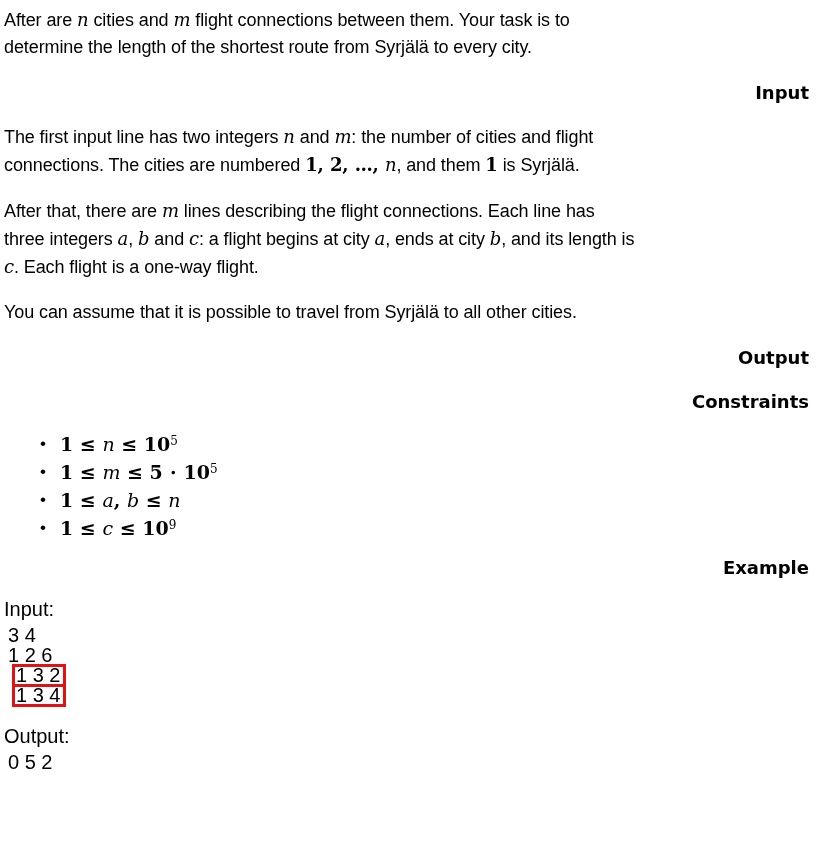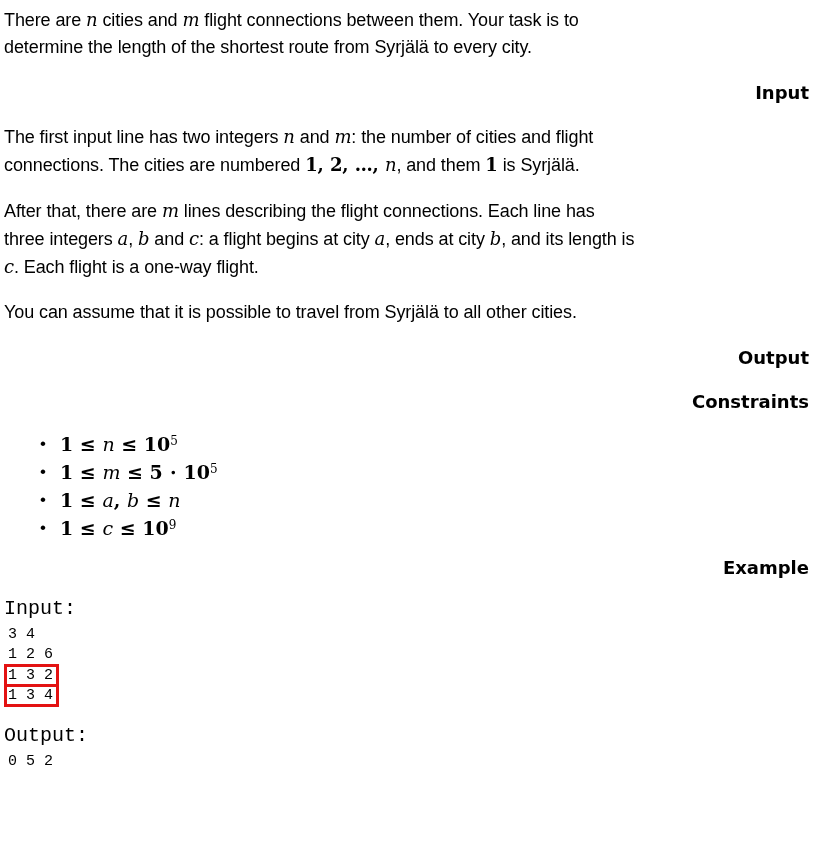--- a/index.html
+++ b/index.html
@@ -29,39 +29,39 @@
   ul.constraints { list-style:none; margin:-2px 0 12px 0; padding:0; }
   ul.constraints li {
     position:relative; padding-left:56px; line-height:28px; height:28px;
   }
   ul.constraints li .mu, ul.constraints li .mi { font-size:19px; }
   ul.constraints .bullet {
     position:absolute; left:36px; top:0; font-size:17px; line-height:28px;
   }
   
   .example-label {
-    font-family:Liberation Mono, monospace;
+    font-family:Liberation Sans, sans-serif;
     font-size:20px; line-height:22px; margin:14px 0 5px 0;
   }
   .example-label.out { margin-top:20px; }
-  .code { font-family:Liberation Mono, monospace; font-size:15px; }
+  .code { font-family:Liberation Sans, sans-serif; font-size:20px; }
   .code-line { height:20px; line-height:20px; padding-left:4px; white-space:pre; }
   .code-line.boxed { padding-left:0; }
   .code-line .box {
     display:inline-block; border:3px solid var(--red);
-    line-height:17px; padding:0 3px 0 1px; margin:-1px 0 -3px 0;
+    line-height:17px; padding:0 3px 0 1px; margin:-1px 0 -3px 8px;
     vertical-align:top; background:var(--bg);
   }
 </style>
 </head>
 <body>
 
 <div class="page">
 
-  <p class="body"><span>There are </span><span class="mi">n</span><span> cities and </span><span class="mi">m</span><span> flight connections between them. Your task is to</span><br><span>determine the length of the shortest route from Syrjälä to every city.</span></p>
+  <p class="body"><span>After are </span><span class="mi">n</span><span> cities and </span><span class="mi">m</span><span> flight connections between them. Your task is to</span><br><span>determine the length of the shortest route from Syrjälä to every city.</span></p>
 
   <h2 class="section first">Input</h2>
 
   <p class="body"><span>The first input line has two integers </span><span class="mi">n</span><span> and </span><span class="mi">m</span><span>: the number of cities and flight</span><br><span>connections. The cities are numbered </span><span class="mu">1, 2, …, </span><span class="mi">n</span><span>, and them </span><span class="mu">1</span><span> is Syrjälä.</span></p>
 
   <p class="body"><span>After that, there are </span><span class="mi">m</span><span> lines describing the flight connections. Each line has</span><br><span>three integers </span><span class="mi">a</span><span>, </span><span class="mi">b</span><span> and </span><span class="mi">c</span><span>: a flight begins at city </span><span class="mi">a</span><span>, ends at city </span><span class="mi">b</span><span>, and its length is</span><br><span class="mi">c</span><span>. Each flight is a one-way flight.</span></p>
 
   <p class="body"><span>You can assume that it is possible to travel from Syrjälä to all other cities.</span></p>
 
   <h2 class="section">Output</h2>

